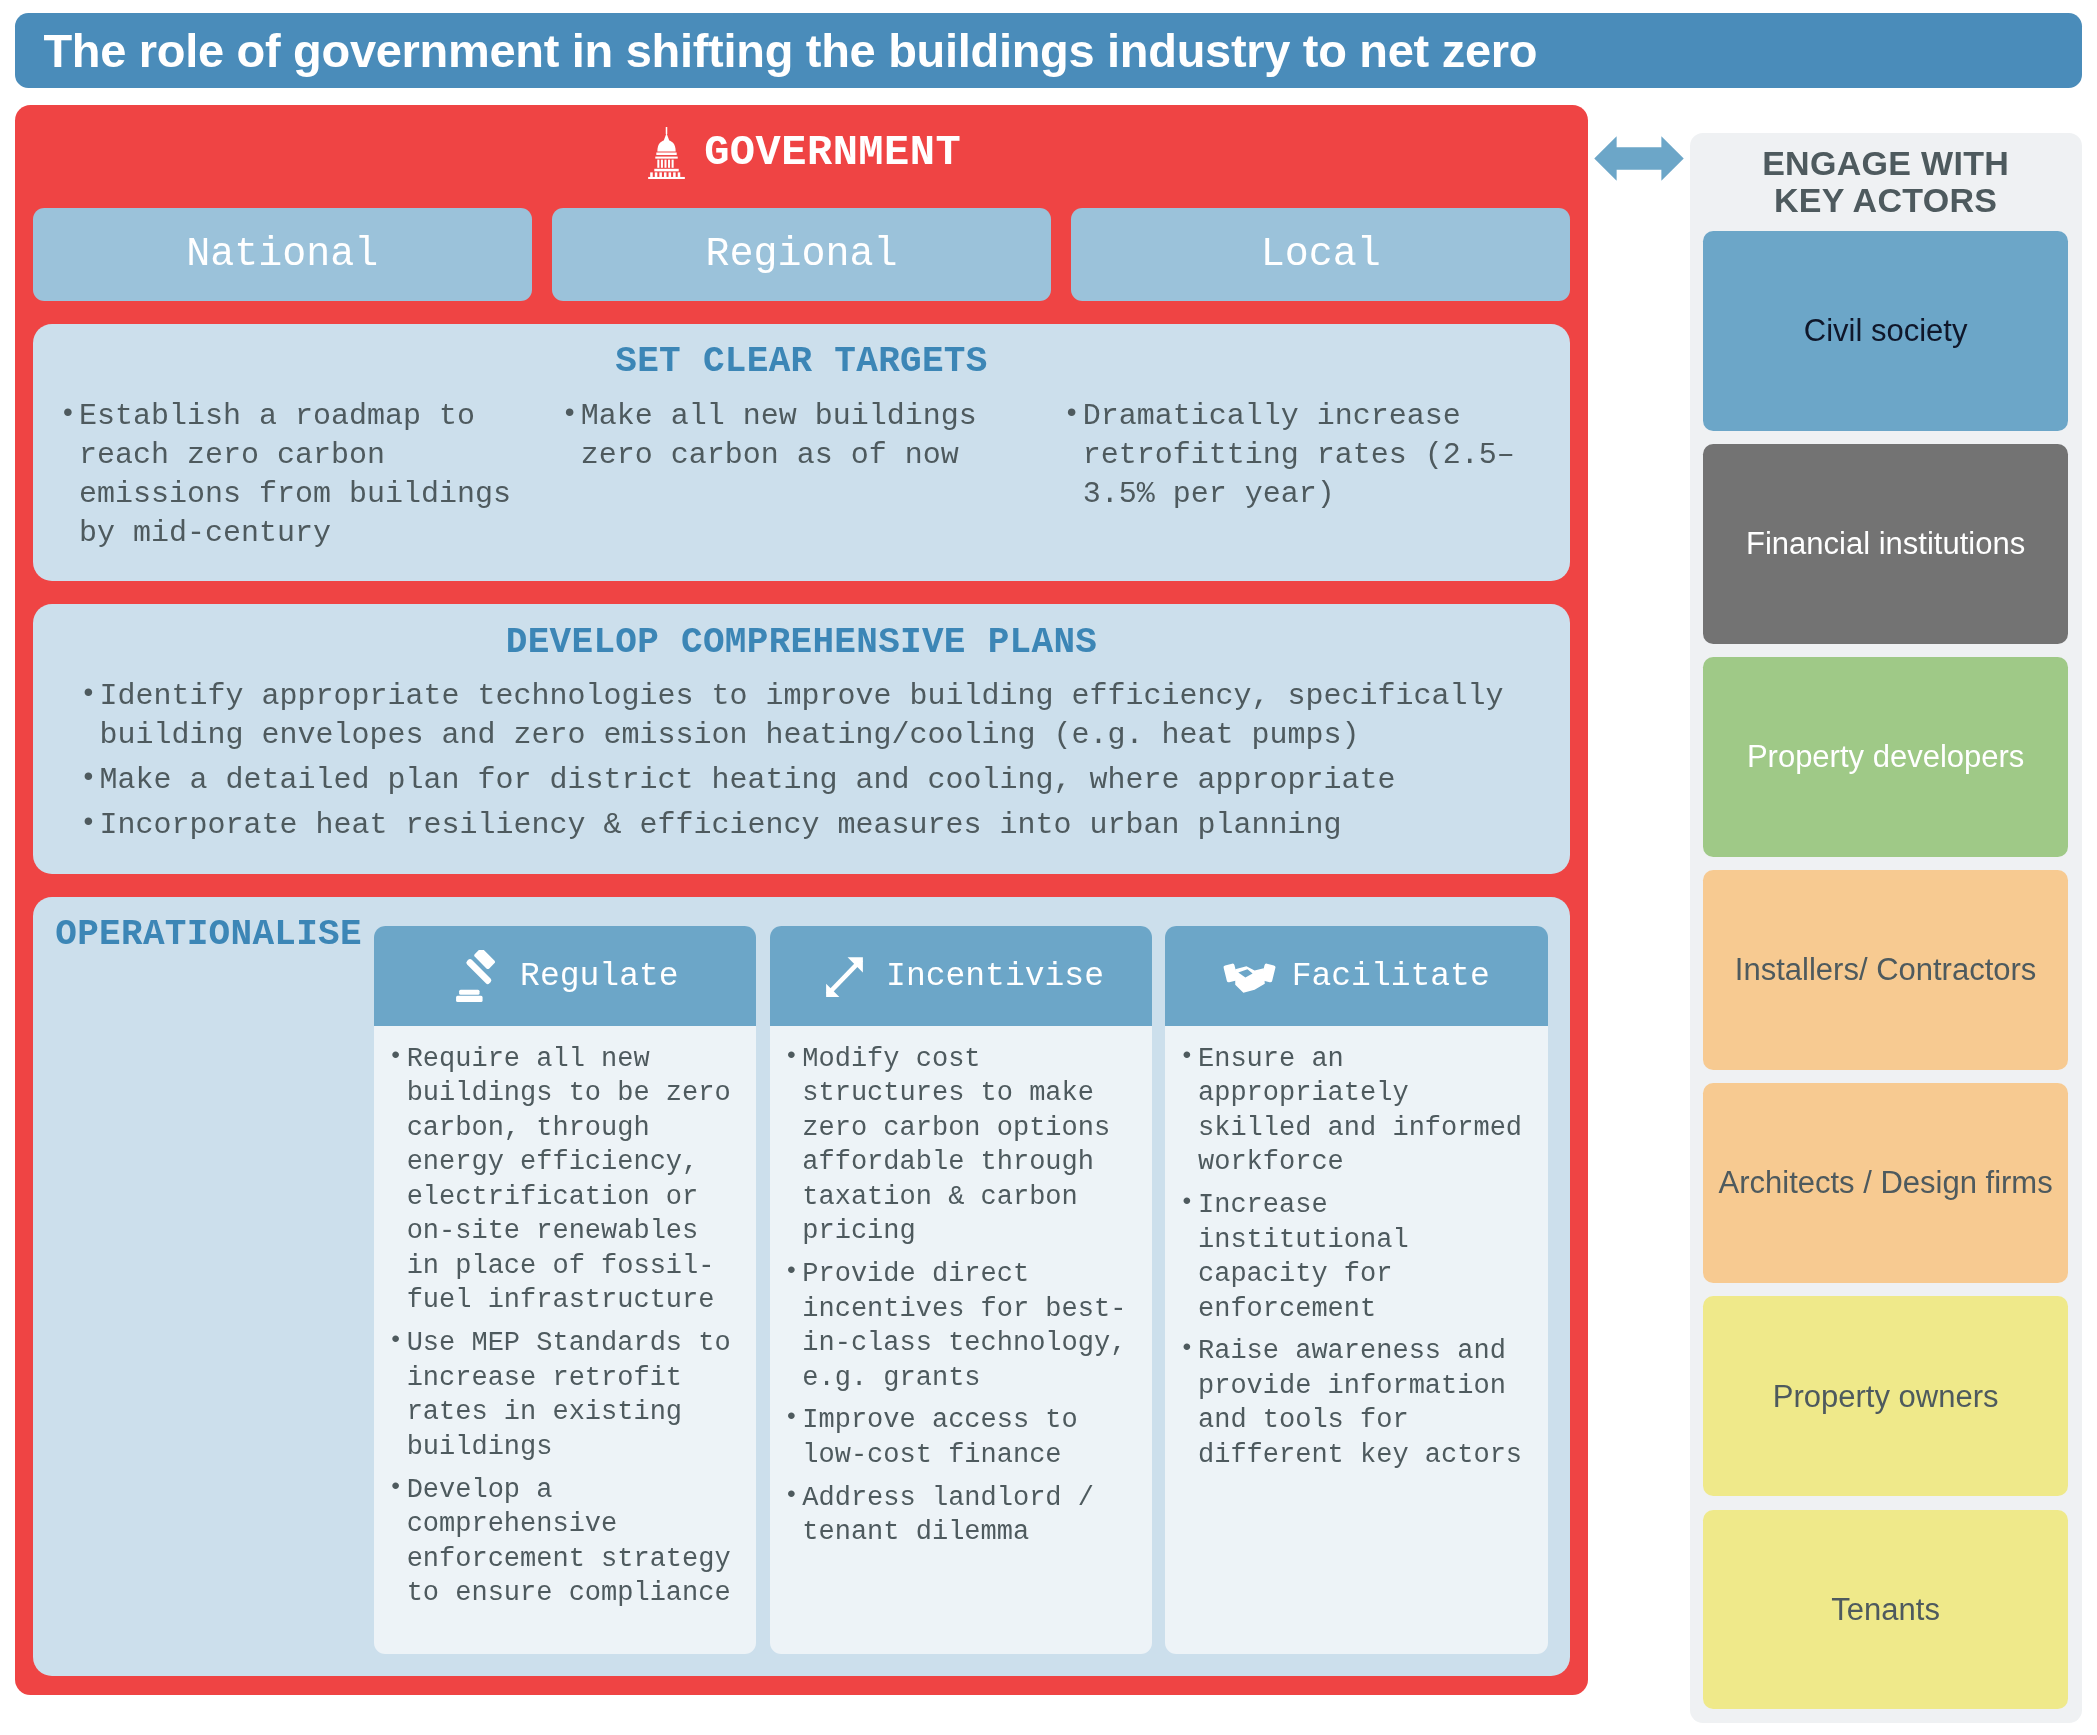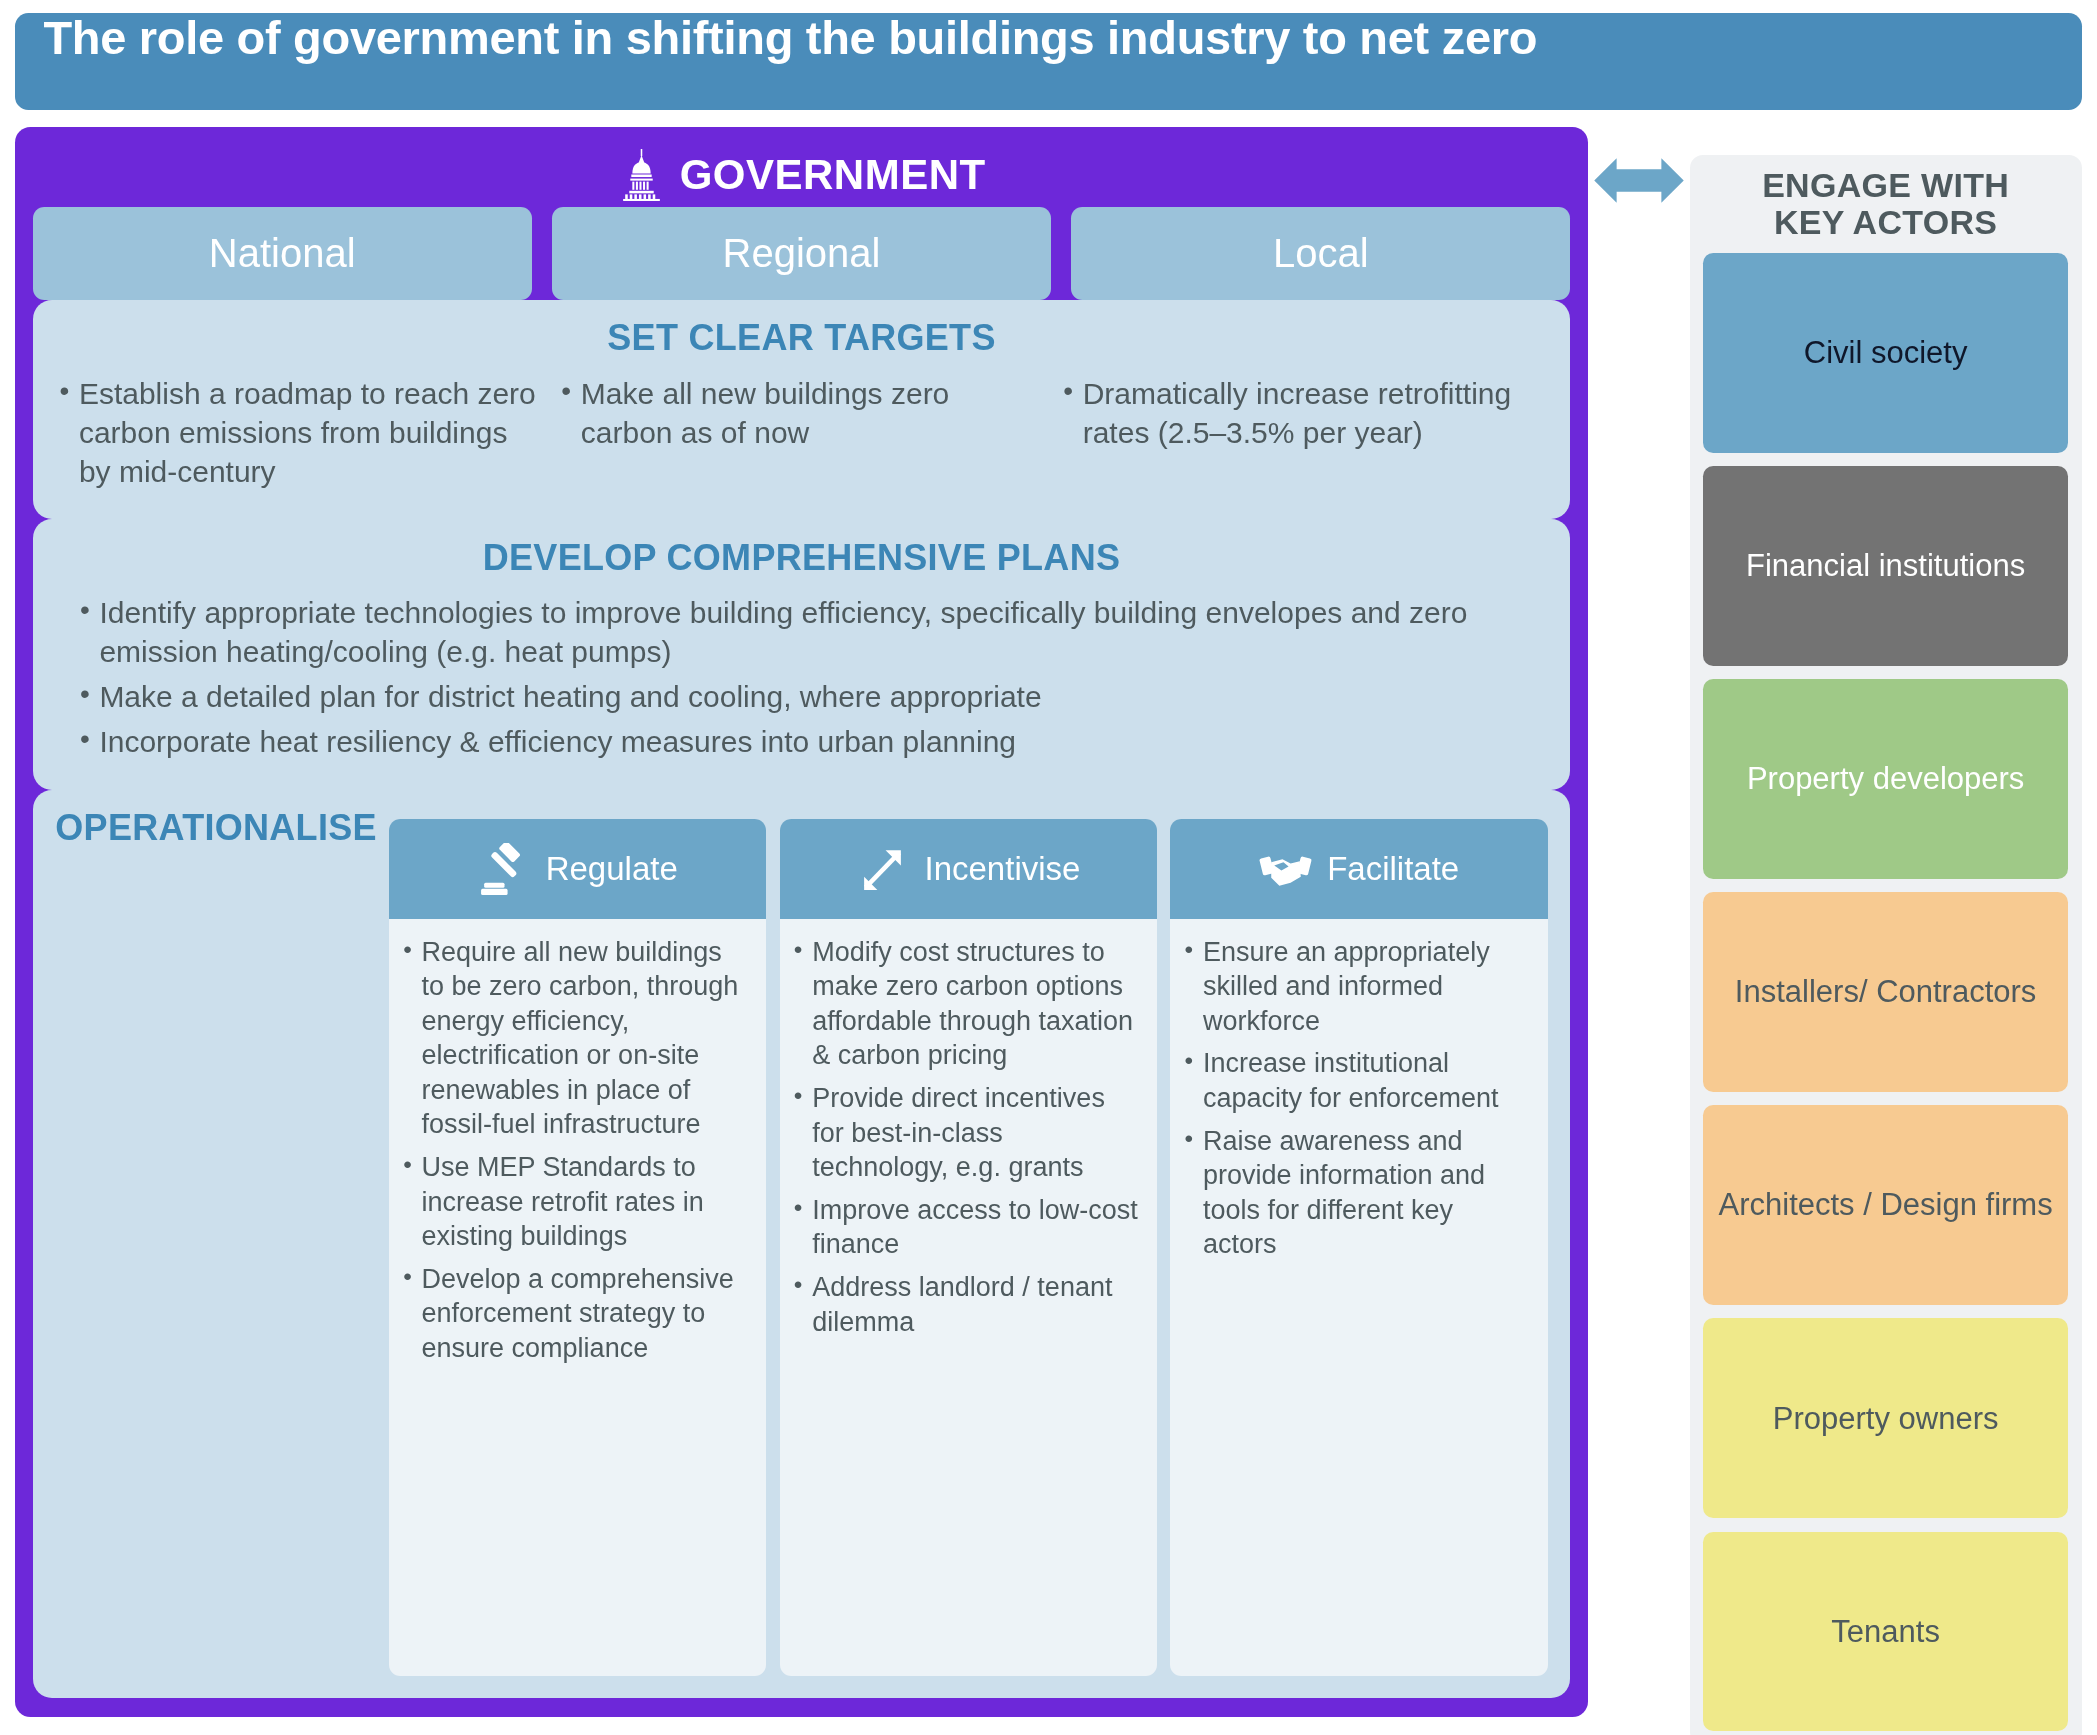--- a/index.html
+++ b/index.html
@@ -13,22 +13,23 @@
     position: relative;
     width: 2097px;
     height: 1736px;
     padding: 13.3px 15.4px 10.2px 15.4px;
   }
 
   
   .titlebar {
     background: #4A8CBA;
     border-radius: 13.3px;
-    height: 97px;
-    display: flex;
+    height: 75px;
+    display: flex;
+    align-items: center;
     padding: 0 28px;
     margin-bottom: 16.4px;
   }
   .titlebar h1 {
     color: #ffffff;
     font-size: 47px;
     font-weight: bold;
     letter-spacing: -0.3px;
     line-height: 1.05;
   }
@@ -36,28 +37,29 @@
   
   .body-row {
     display: flex;
     align-items: flex-start;
     gap: 0;
     height: 1598px;
   }
 
   
   .gov-panel {
-    background: #6d28d9;
+    background: #ef4444;
     border-radius: 15.4px;
     width: 1587px;
     padding: 15.4px 17.4px 18.4px 17.4px;
     display: flex;
     flex-direction: column;
-    gap: 0;
+    gap: 23px;
     height: 1590px;
+    font-family: Liberation Mono, monospace;
   }
   .gov-head {
     display: flex;
     align-items: center;
     justify-content: center;
     gap: 13.3px;
     height: 65px;
     flex: 0 0 auto;
   }
   .gov-head .label {

